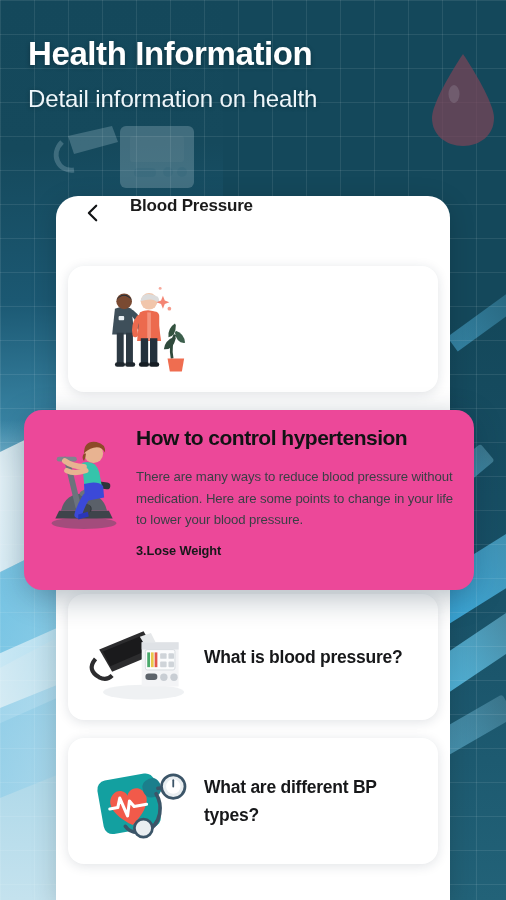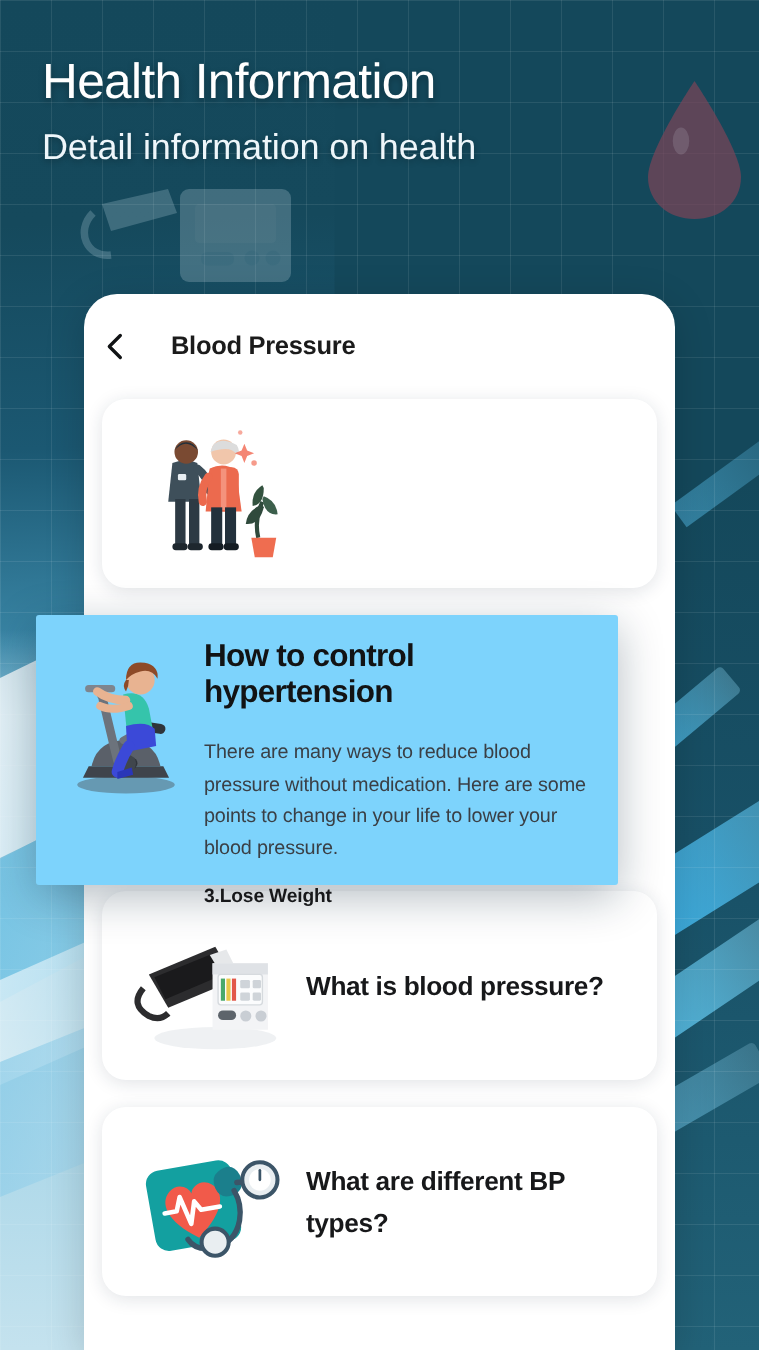--- a/index.html
+++ b/index.html
@@ -157,21 +157,21 @@
   .header {
     position: absolute;
     left: 0; top: 0;
     width: 100%;
     padding: 36px 0 0 28px;
     z-index: 6;
   }
   .hdr-title {
     color: #ffffff;
     font-size: 33px;
-    font-weight: normal;
+    font-weight: bold;
     letter-spacing: -0.4px;
     text-shadow: 0 2px 5px rgba(0,0,0,0.30);
     line-height: 1.1;
   }
   .hdr-sub {
     margin-top: 13px;
     color: #eef6fa;
     font-size: 24px;
     font-weight: normal;
     letter-spacing: -0.1px;
@@ -186,23 +186,23 @@
     height: 704px;
     background: #ffffff;
     border-radius: 22px 22px 0 0;
     box-shadow: 0 6px 26px rgba(0,0,0,0.17);
     z-index: 5;
     overflow: hidden;
   }
 
   .panel-topbar {
     display: flex;
-    align-items: center;
+    align-items: flex-start;
     height: 70px;
-    padding: 0 4px;
+    padding: 0 20px;
   }
   .back-btn {
     width: 34px; height: 34px;
     display: flex;
     align-items: center;
     justify-content: center;
     cursor: pointer;
     flex: 0 0 auto;
   }
   .panel-title {
@@ -247,24 +247,24 @@
 
   
   .overlay-gap {
     height: 184px;
   }
 
   
   .overlay-card {
     position: absolute;
     left: 24px; top: 410px;
-    width: 388px;
+    width: 450px;
     height: 180px;
-    background: #7dd3fc;
-    border-radius: 2px;
+    background: #ec4899;
+    border-radius: 18px;
     box-shadow: 0 8px 30px rgba(10,35,55,0.30);
     z-index: 9;
     display: flex;
     padding: 16px 18px 16px 14px;
     cursor: pointer;
   }
   .ov-thumb {
     flex: 0 0 92px;
     display: flex;
     align-items: flex-start;

